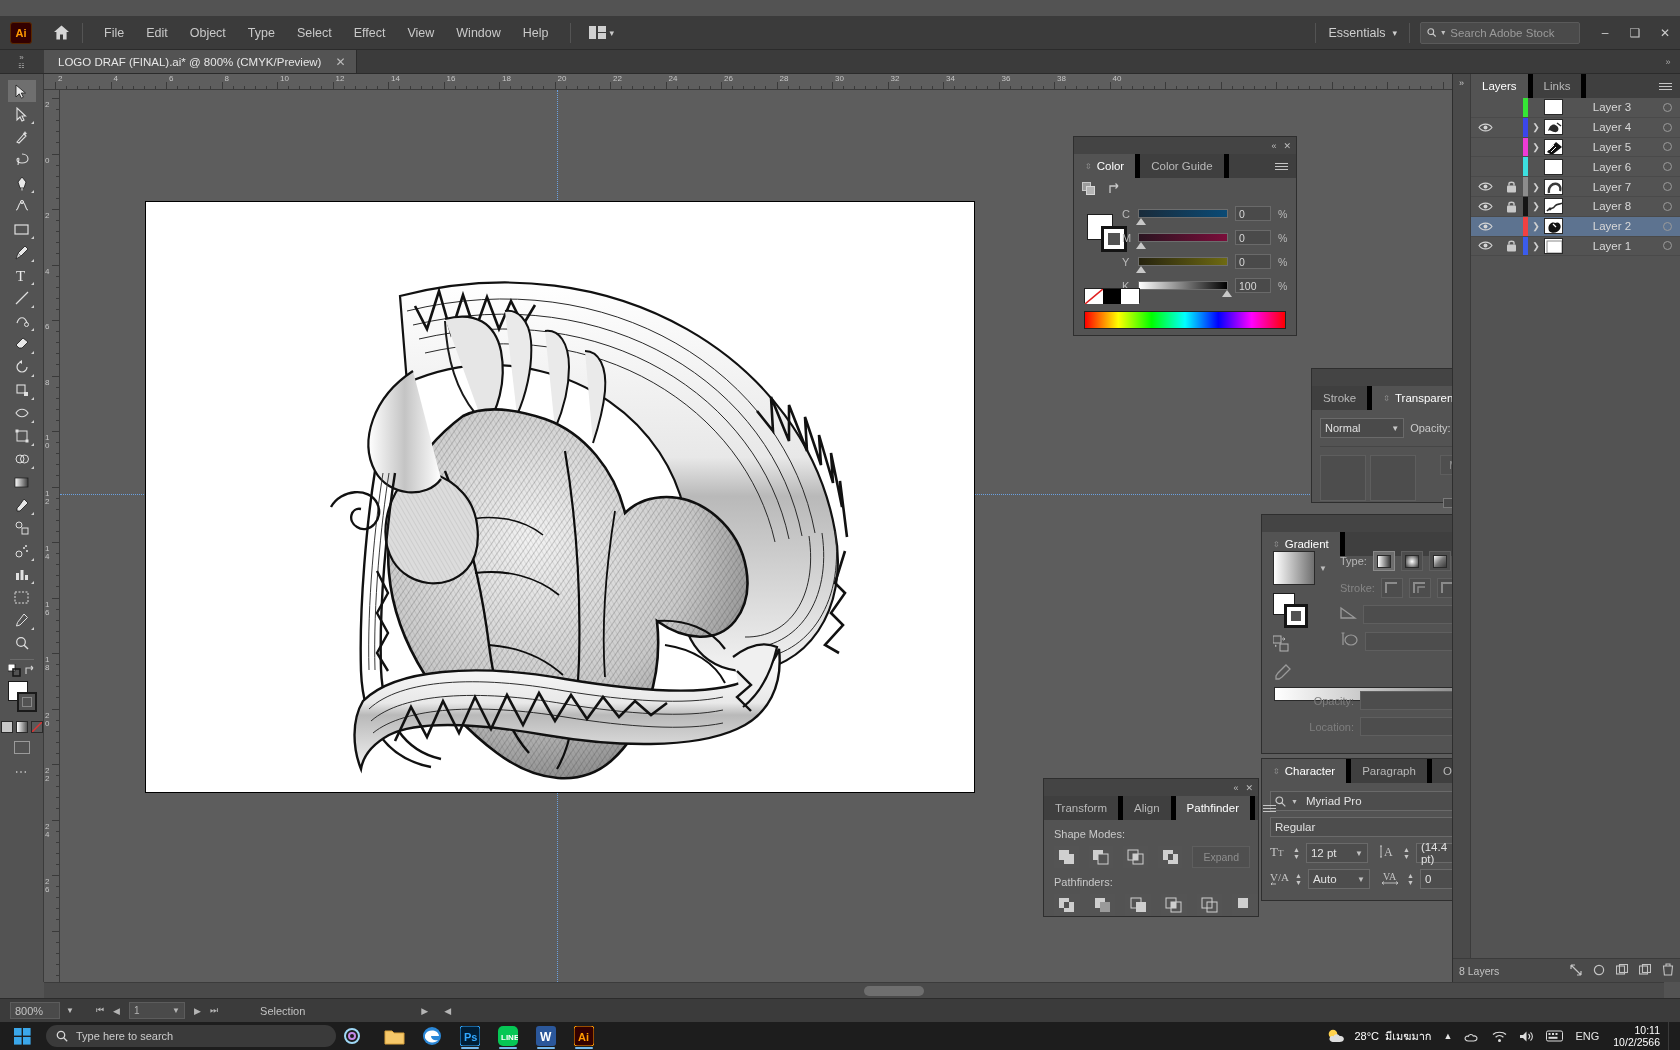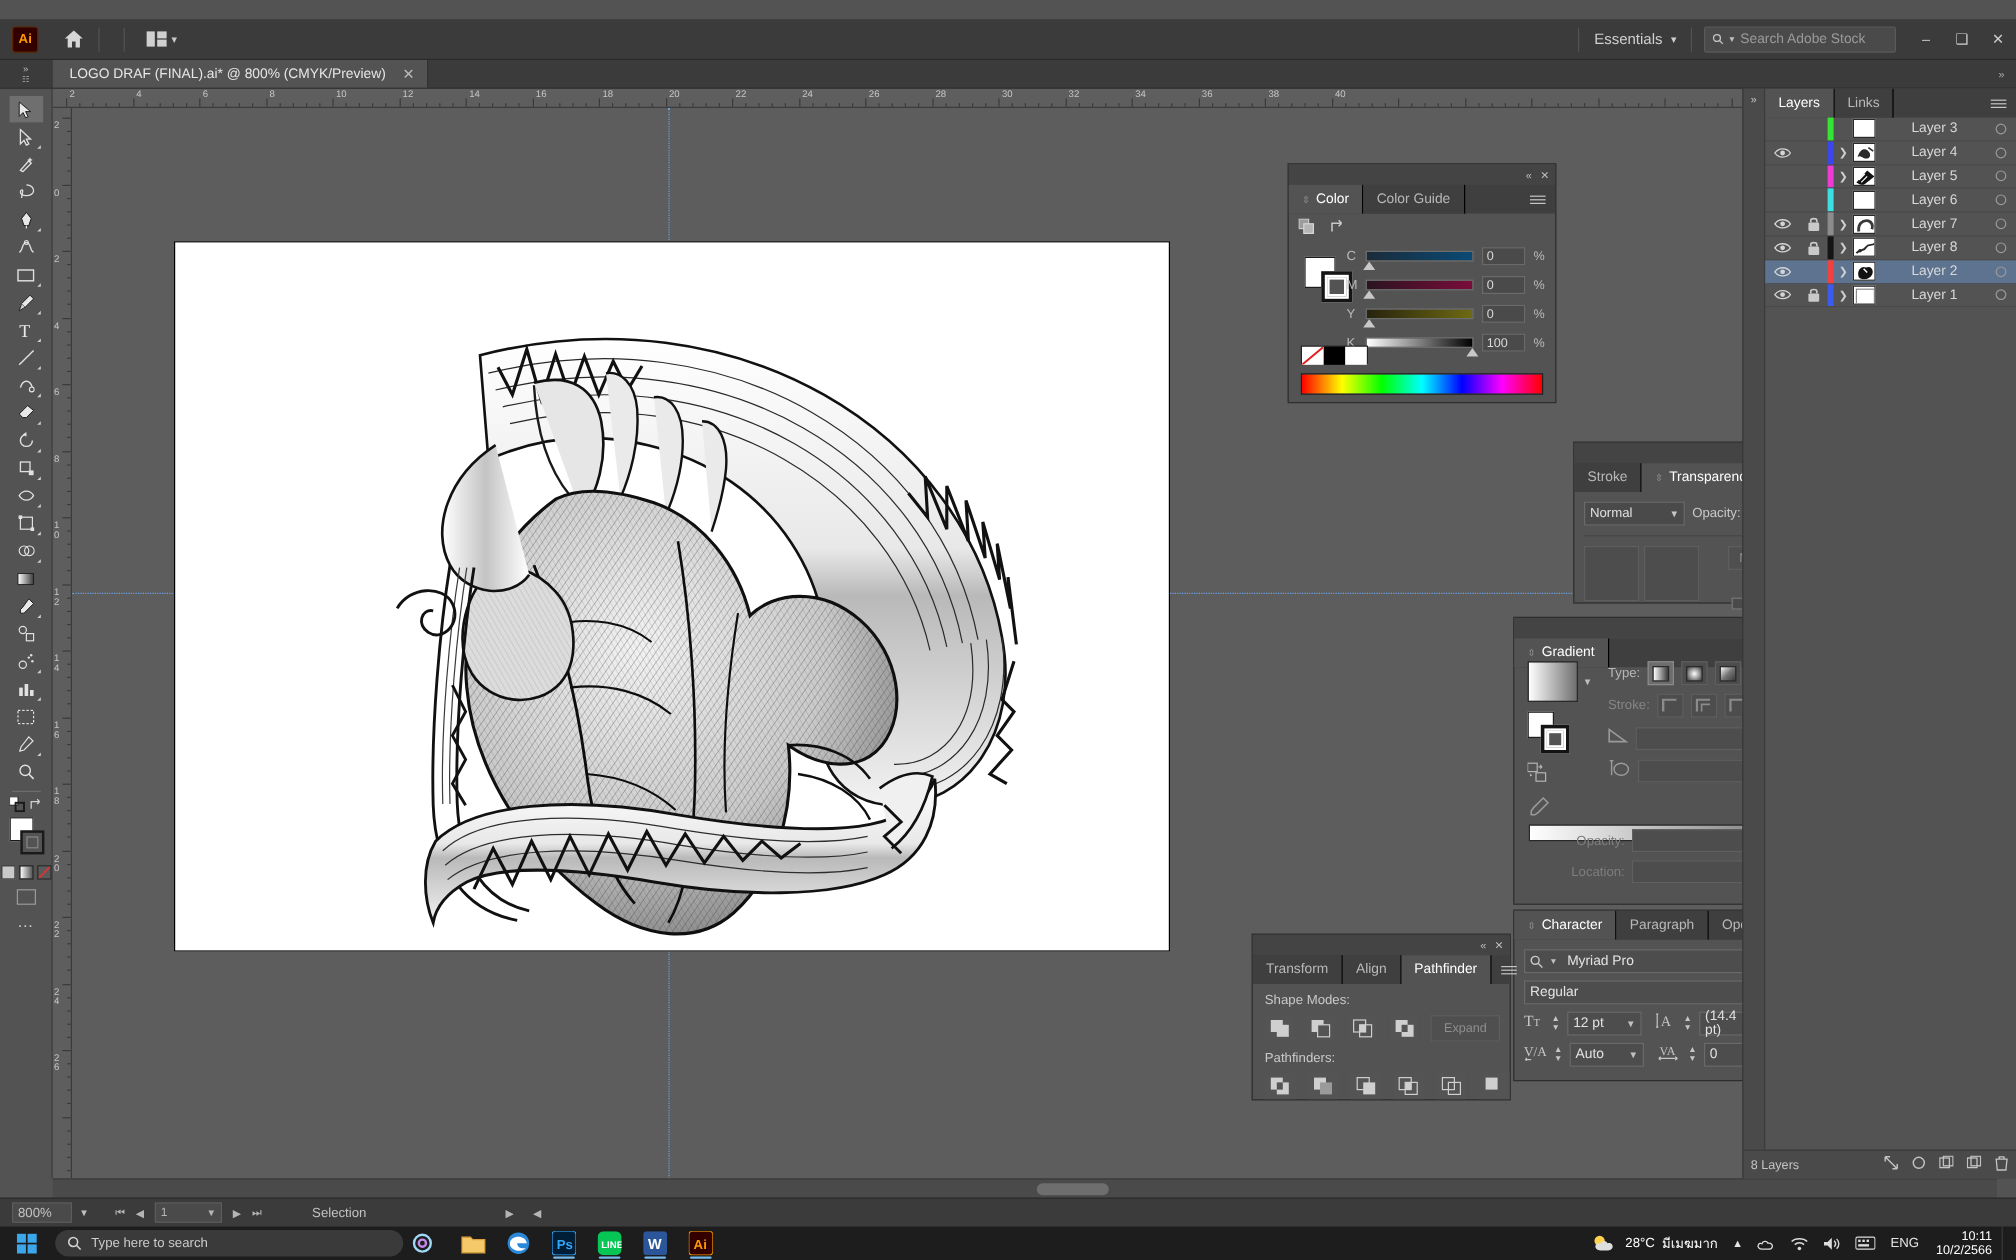--- a/index.html
+++ b/index.html
@@ -143,21 +143,21 @@
 
   
   .panel { position:absolute; background:#535353; border:1px solid #2e2e2e; }
   .panel-head {
     height:17px; background:#444; display:flex; align-items:center; justify-content:flex-end;
     padding-right:5px; gap:7px; color:#bdbdbd; font-size:9px;
   }
   .panel-tabs { display:flex; height:24px; background:#3f3f3f; align-items:stretch; }
   .ptab {
     display:flex; align-items:center; gap:5px; padding:0 11px; font-size:11.5px;
-    color:#b8b8b8; background:#3f3f3f; border-right:1px solid #000000;
+    color:#b8b8b8; background:#3f3f3f; border-right:5px solid #000000;
   }
   .ptab.active { background:#535353; color:#ffffff; }
   .ptab .grip { color:#9a9a9a; font-size:8px; }
   .pmenu { margin-left:auto; display:flex; align-items:center; padding:0 8px; color:#c6c6c6; }
   .hamb { width:13px; display:flex; flex-direction:column; gap:2px;}
   .hamb i { height:1px; background:#c6c6c6; display:block;}
 
   
   #color-panel { left:1073px; top:120px; width:224px; height:200px; }
   .cp-body { padding:8px 0 0 0; position:relative; height:calc(100% - 41px); }
@@ -268,20 +268,31 @@
 <div class="app">
 
   <div class="menubar">
     <div class="ai-logo">Ai</div>
     <div class="home-icon">
       <svg width="17" height="17" viewBox="0 0 17 17">
           <path d="M8.5 1.5 L16 8 L13.6 8 L13.6 15.5 L10 15.5 L10 10.5 L7 10.5 L7 15.5 L3.4 15.5 L3.4 8 L1 8 Z" fill="#d6d6d6"></path>
         </svg>
     </div>
     <div class="menu-sep"></div>
+    <div class="menu-items">
+      <div class="menu-item">File</div>
+      <div class="menu-item">Edit</div>
+      <div class="menu-item">Object</div>
+      <div class="menu-item">Type</div>
+      <div class="menu-item">Select</div>
+      <div class="menu-item">Effect</div>
+      <div class="menu-item">View</div>
+      <div class="menu-item">Window</div>
+      <div class="menu-item">Help</div>
+    </div>
     <div class="menu-sep"></div>
     <div class="arrange-icon">
       <svg width="17" height="13" viewBox="0 0 17 13">
         <rect x="0" y="0" width="7" height="13" fill="#d0d0d0"></rect>
         <rect x="9" y="0" width="8" height="6" fill="#d0d0d0"></rect>
         <rect x="9" y="7" width="8" height="6" fill="#d0d0d0"></rect>
       </svg>
       <span style="color:#c9c9c9;font-size:9px;">▾</span>
     </div>
 

